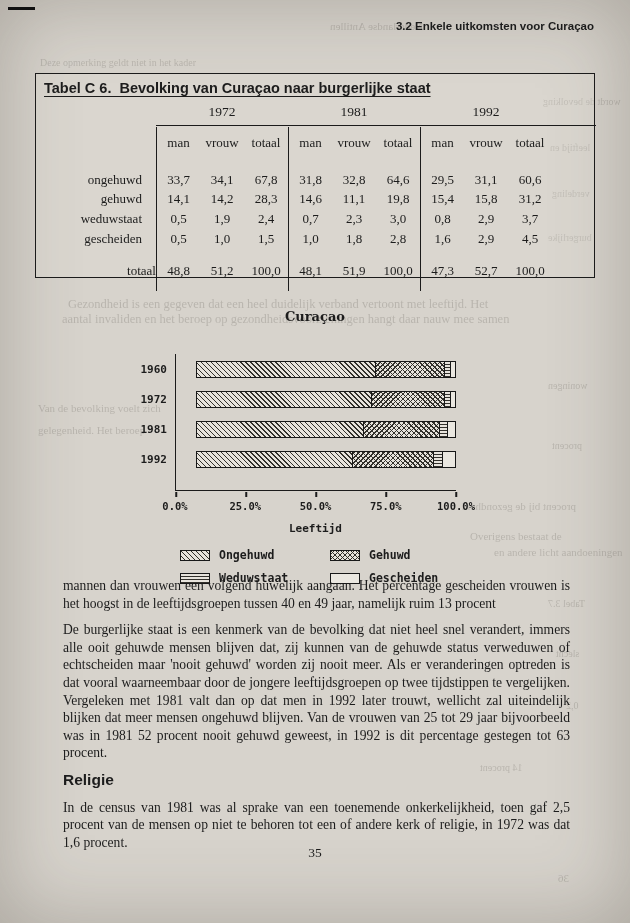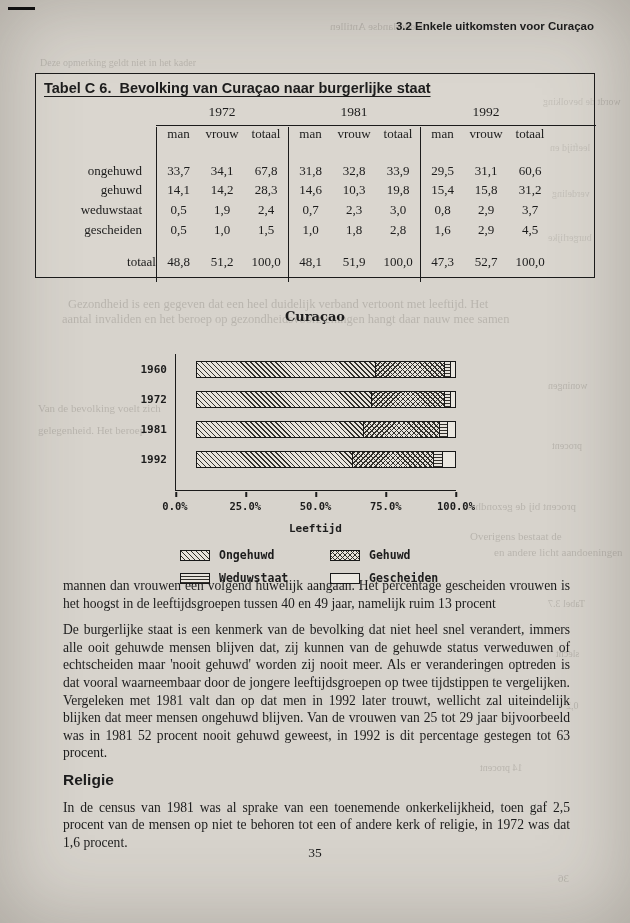--- a/index.html
+++ b/index.html
@@ -28,21 +28,21 @@
   .table-title {
     font-family:"Liberation Sans", sans-serif; font-weight:bold; font-size:14.5px;
     padding:6px 8px 2px 8px; white-space:pre-wrap;
     text-decoration:underline; text-underline-offset:3px;
   }
   .table-grid { display:grid; grid-template-columns:120px repeat(9,44px) 44px; }
   .c { text-align:center; font-size:13px; line-height:1.05; padding:3px 0; }
   .lab { text-align:right; padding-right:14px; }
   .yrow { font-size:13.5px; padding:7px 0 6px 0; }
   .rule { grid-column:2 / -1; height:2px; border-top:1.5px solid #1b1b1b; }
-  .subrow { padding-top:0; padding-bottom:3px; }
+  .subrow { padding-top:9px; padding-bottom:3px; }
   .gstart { border-left:1.5px solid #1b1b1b; }
   .gap1 { height:17px; padding:0; }
   .gap2 { height:12px; padding:0; }
   .totalrow { padding:4px 0 13px 0; }
   .fill { padding:0; }
   
   .chart { position:absolute; left:80px; top:300px; width:470px; font-family:"DejaVu Sans Mono", monospace; }
   .chart-title { text-align:center; font-family:"DejaVu Serif", serif; font-weight:bold; font-size:15px; letter-spacing:.3px; }
   .chart-subtitle { text-align:center; font-family:"DejaVu Serif", serif; font-weight:bold; font-size:13px; margin-top:9px; }
   .chart-plot {
@@ -139,31 +139,31 @@
         <div class="c gap1 gstart"></div>
         <div class="c gap1"></div>
         <div class="c gap1"></div>
         <div class="c fill gap1"></div>
         <div class="c lab ">ongehuwd</div>
         <div class="c  gstart">33,7</div>
         <div class="c ">34,1</div>
         <div class="c ">67,8</div>
         <div class="c  gstart">31,8</div>
         <div class="c ">32,8</div>
-        <div class="c ">33,9</div>
+        <div class="c ">64,6</div>
         <div class="c  gstart">29,5</div>
         <div class="c ">31,1</div>
         <div class="c ">60,6</div>
         <div class="c fill "></div>
         <div class="c lab ">gehuwd</div>
         <div class="c  gstart">14,1</div>
         <div class="c ">14,2</div>
         <div class="c ">28,3</div>
         <div class="c  gstart">14,6</div>
-        <div class="c ">10,3</div>
+        <div class="c ">11,1</div>
         <div class="c ">19,8</div>
         <div class="c  gstart">15,4</div>
         <div class="c ">15,8</div>
         <div class="c ">31,2</div>
         <div class="c fill "></div>
         <div class="c lab ">weduwstaat</div>
         <div class="c  gstart">0,5</div>
         <div class="c ">1,9</div>
         <div class="c ">2,4</div>
         <div class="c  gstart">0,7</div>

